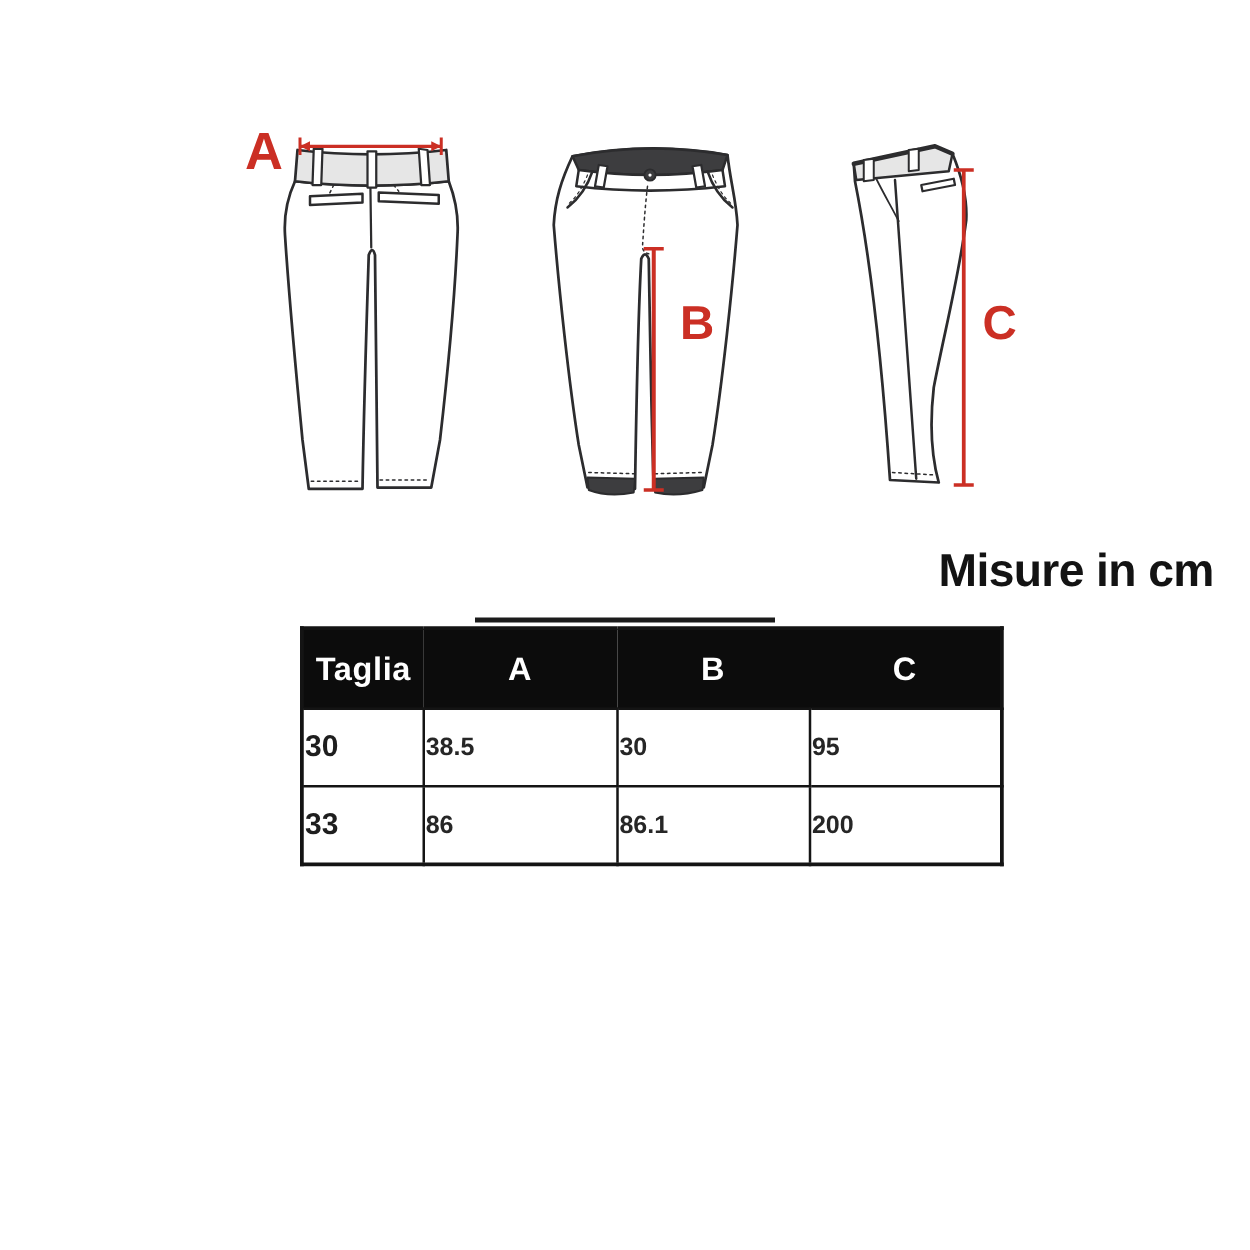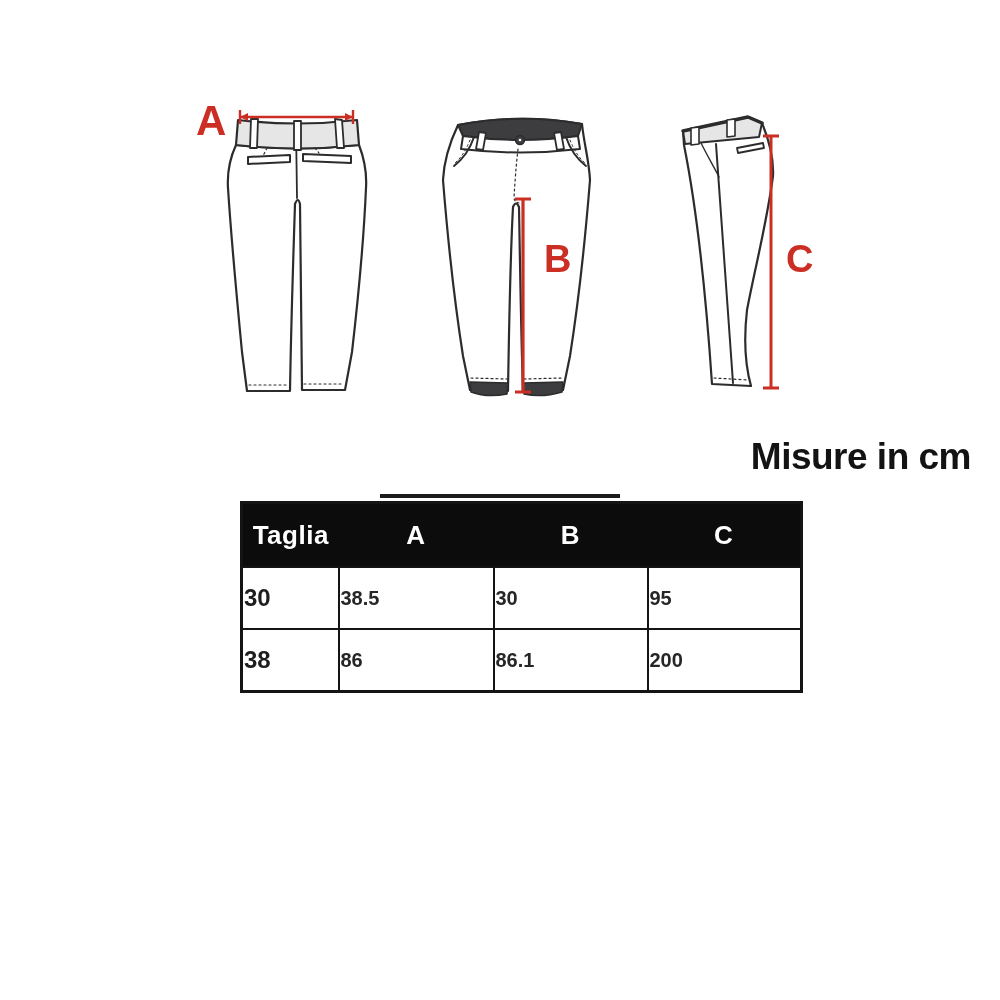--- a/index.html
+++ b/index.html
@@ -137,21 +137,21 @@
       </tr>
     </thead>
     <tbody>
       <tr>
         <td class="size-col">30</td>
         <td>38.5</td>
         <td>30</td>
         <td>95</td>
       </tr>
       <tr>
-        <td class="size-col">38</td>
+        <td class="size-col">33</td>
         <td>86</td>
         <td>86.1</td>
         <td>200</td>
       </tr>
     </tbody>
   </table>
 
 </div>
 
 </body></html>

